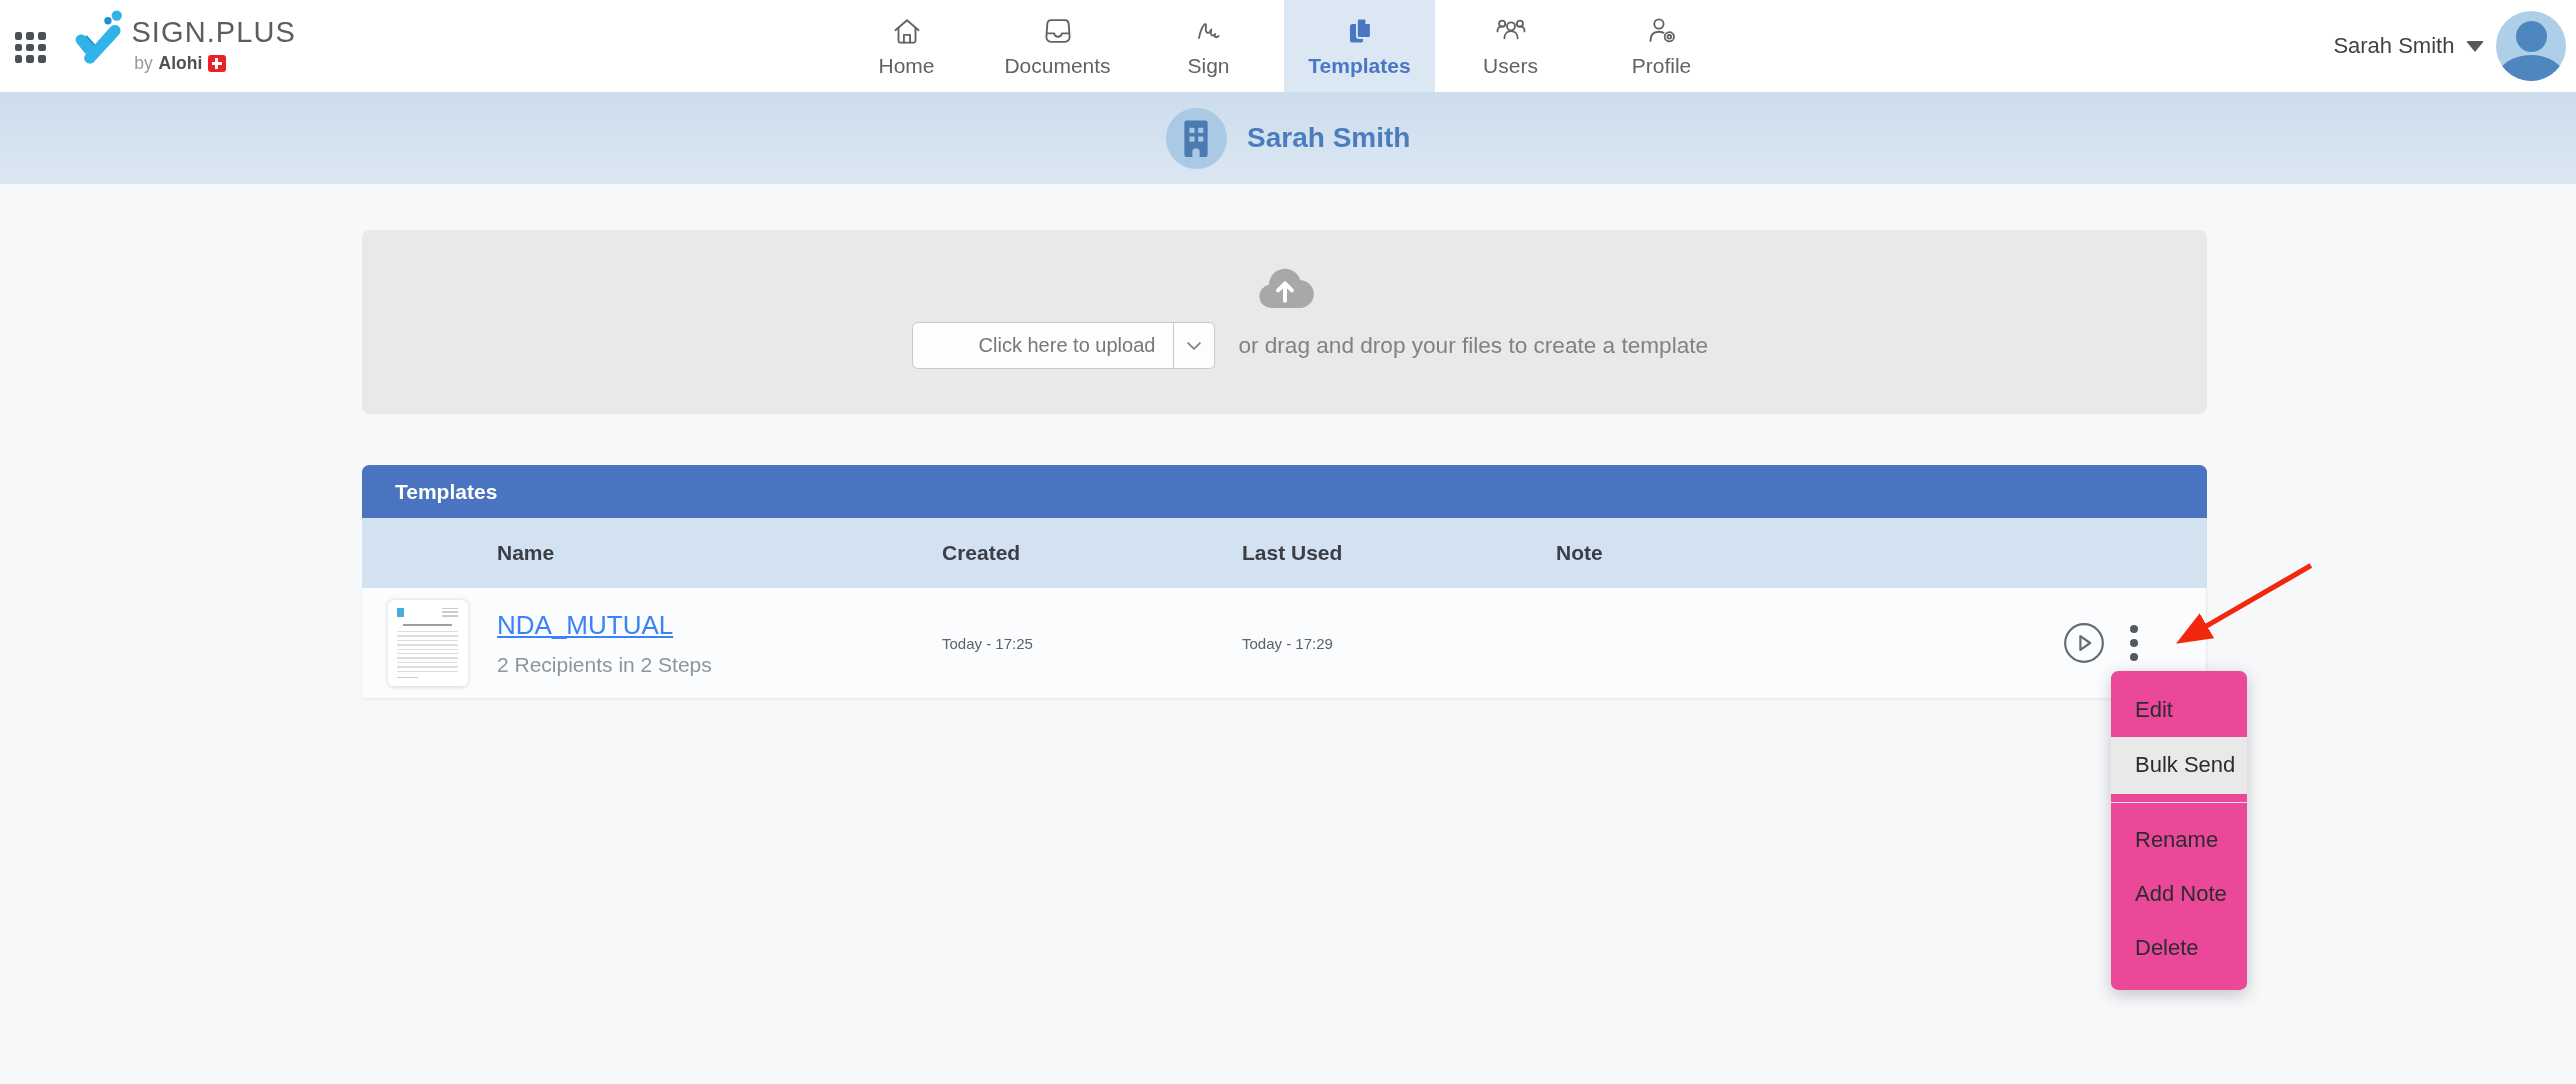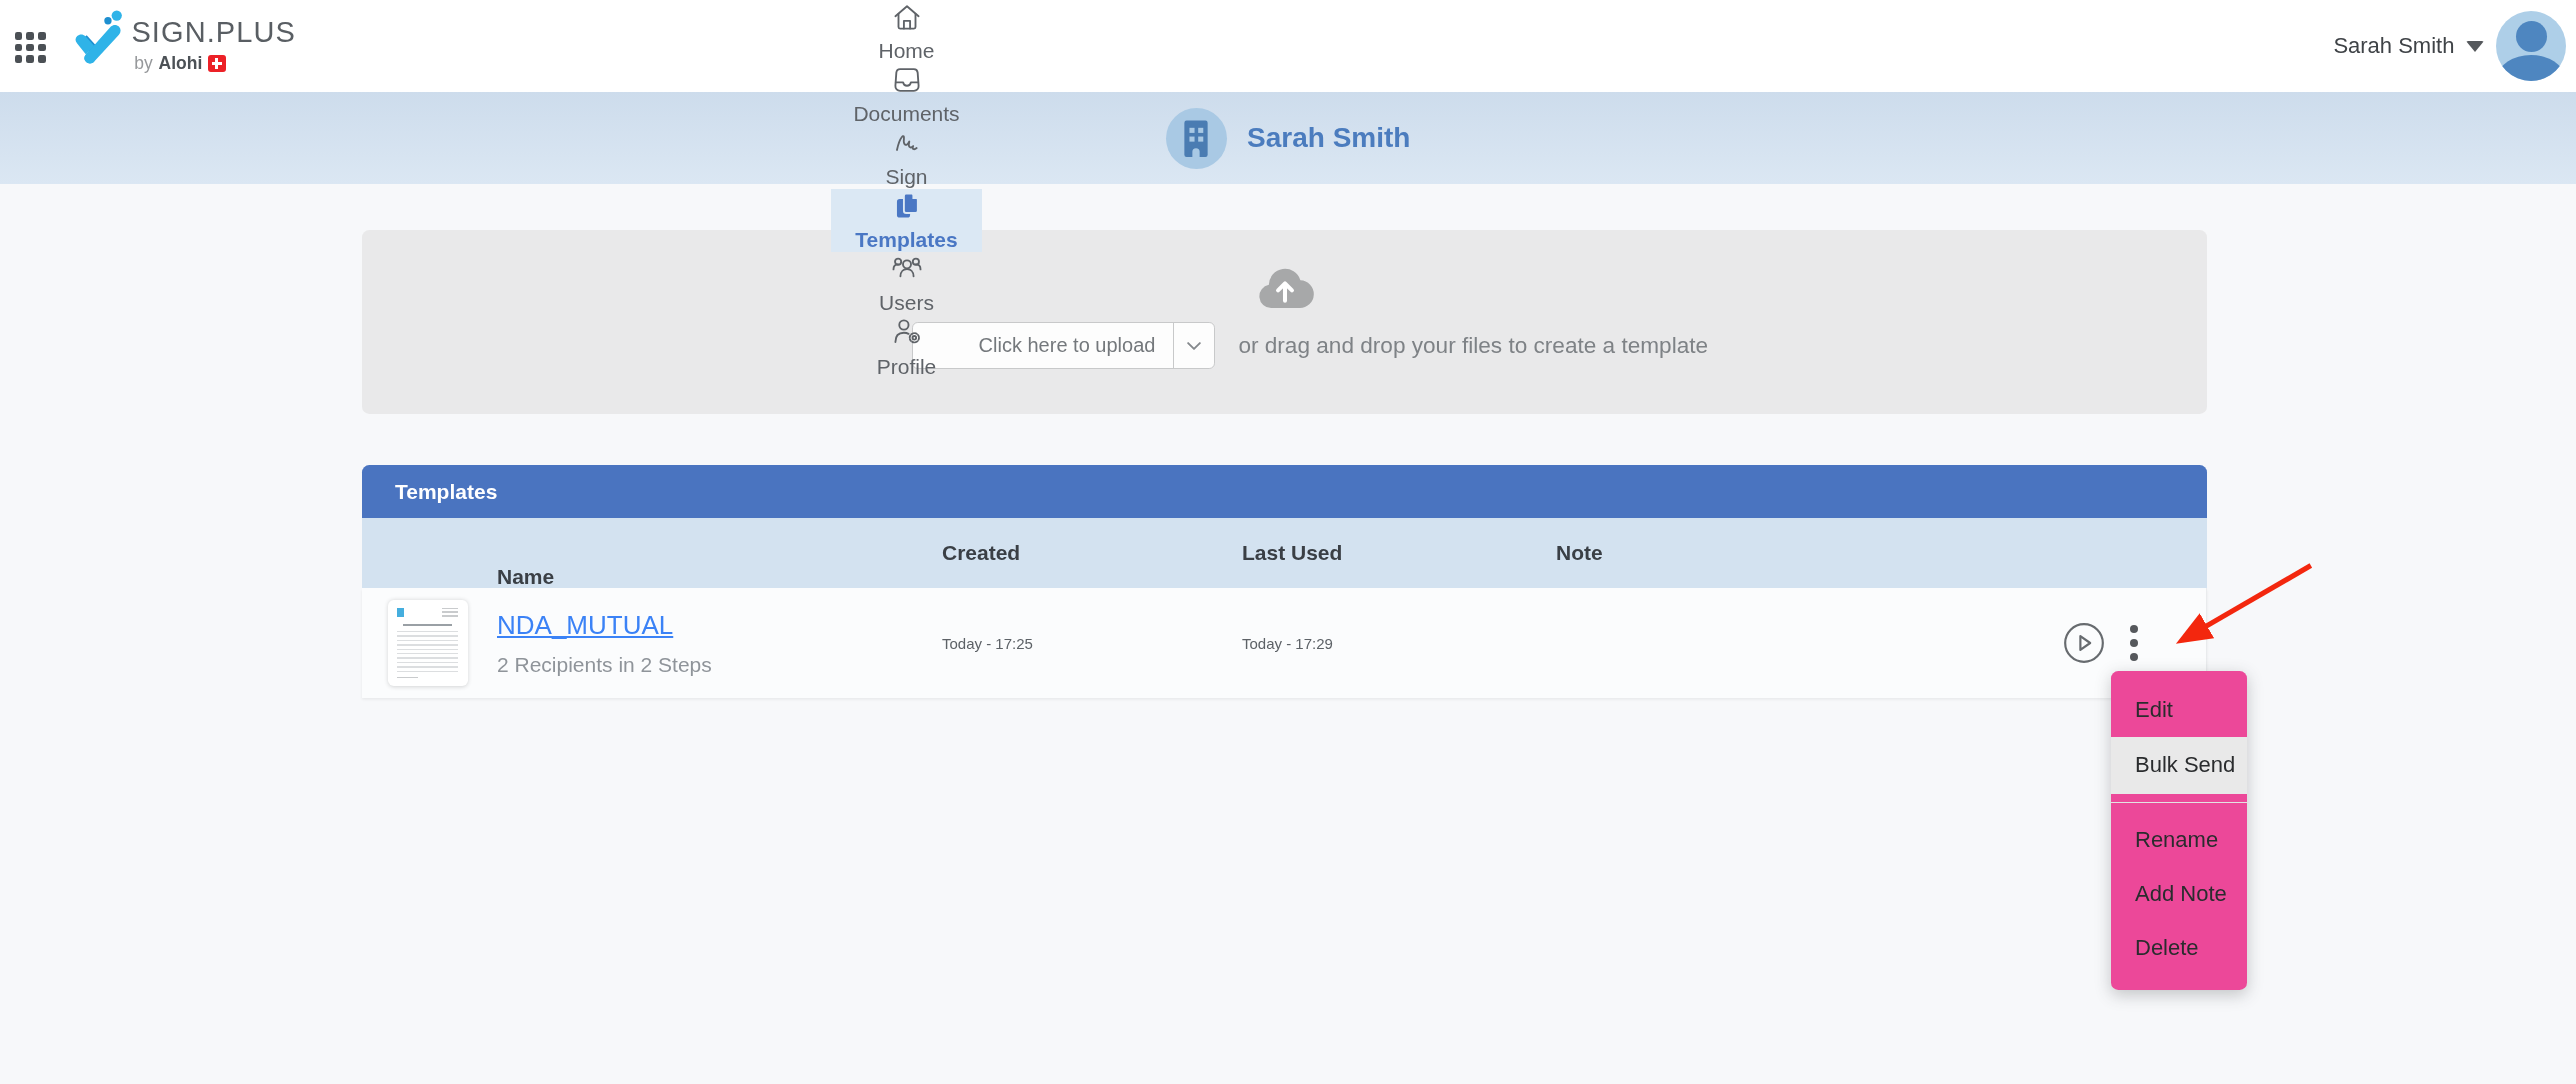--- a/index.html
+++ b/index.html
@@ -17,21 +17,21 @@
   .brand { position:absolute; left:64px; top:8.8px; display:flex; align-items:flex-start; cursor:pointer; }
   .brand-text { margin-left:4.4px;text-align:center; }
   .brand-name { font-size:29px; letter-spacing:1.1px; color:#595e63; font-weight:500; line-height:47px; }
   .brand-byline { display:flex; align-items:center; gap:5.8px; margin-top:-2.9px; margin-left:2.9px; }
   .byline-prefix { font-size:17.5px; color:#96989b; }
   .byline-company { font-size:17.5px; color:#4c5156; font-weight:bold; }
   .swiss-flag { width:17.5px; height:17.5px; background:#ec2127; border-radius:2.9px; position:relative; display:inline-block; }
   .swiss-flag:before { content:""; position:absolute; left:7.3px; top:3.7px; width:2.9px; height:10.2px; background:#fff; }
   .swiss-flag:after  { content:""; position:absolute; left:3.7px; top:7.3px; width:10.2px; height:2.9px; background:#fff; }
 
-  .nav { position:absolute; left:831px; top:0; height:92px; display:flex;flex-direction:column; }
+  .nav { position:absolute; left:831px; top:0; height:92px; display:flex; }
   .nav-item { width:151px; height:92px; display:flex; flex-direction:column; align-items:center;
     justify-content:center; gap:5.1px; color:#5f6368; font-size:21px; cursor:pointer; }
   .nav-item svg { display:block; }
   .nav-item.active { background:#dbe8f4; color:#4a77c4; font-weight:bold; }
 
   .user-menu { position:absolute; right:7.3px; top:0; height:92px; display:flex; align-items:center; gap:11.7px; cursor:pointer; }
   .user-name { font-size:22px; color:#3f4347; }
   .caret-down { width:0; height:0; border-left:9.5px solid transparent; border-right:9.5px solid transparent;
     border-top:11.7px solid #55585c; border-radius:2.2px; }
   .avatar { width:70px; height:70px; border-radius:50%; background:#aecfe8; position:relative; overflow:hidden; margin-right:2.9px; }
@@ -56,21 +56,21 @@
   .upload-btn-caret { width:41px; border-left:1.5px solid #c8c9ca; display:flex; align-items:center; justify-content:center; cursor:pointer; }
   .upload-hint { margin-left:23.4px; font-size:22.6px; color:#7e8286; }
 
   
   .tpl { position:absolute; left:362px; top:465px; width:1845px; }
   .tpl-titlebar { height:53px; background:#4a74c0; border-radius:7.3px 7.3px 0 0;
     display:flex; align-items:center; padding-left:33px; color:#ffffff; font-size:21px; font-weight:bold; }
   .tpl-headrow { height:70px; background:#d3e2f0; position:relative; }
   .tpl-col { position:absolute; top:0; height:70px; display:flex; align-items:center;
     font-size:21px; font-weight:bold; color:#3a3f45; }
-  .col-name { left:135px;margin-top:24px; } .col-created { left:580px; } .col-last { left:880px; } .col-note { left:1194px; }
+  .col-name { left:135px; } .col-created { left:580px; } .col-last { left:880px; } .col-note { left:1194px; }
   .tpl-row { height:110px; background:#fbfcfd; position:relative;
     box-shadow:0 1.5px 2.9px rgba(0,0,0,0.07); border-right:1.5px solid #e9ebed; }
   .thumb { position:absolute; left:25.6px; top:11.7px; width:80px; height:86px; background:#ffffff;
     border-radius:5.8px; box-shadow:0 0.7px 4.4px rgba(0,0,0,0.16); padding:8px 9.5px; cursor:pointer; }
   .thumb-top { display:flex; justify-content:space-between; margin-bottom:5.1px; }
   .thumb-logo { width:6.6px; height:9.5px; background:#45aede; }
   .thumb-meta i { display:block; width:16px; height:1.5px; background:#c9cbcd; margin-bottom:2.2px; }
   .thumb-title { height:2.2px; background:#9aa0a5; margin:0 5.8px 5.1px; }
   .thumb-body { height:41px; background:repeating-linear-gradient(180deg,#dcdee0 0 1.5px,transparent 1.5px 4.4px); }
   .thumb-foot { height:1.5px; width:34%; background:#c9cbcd; margin-top:4.4px; }

